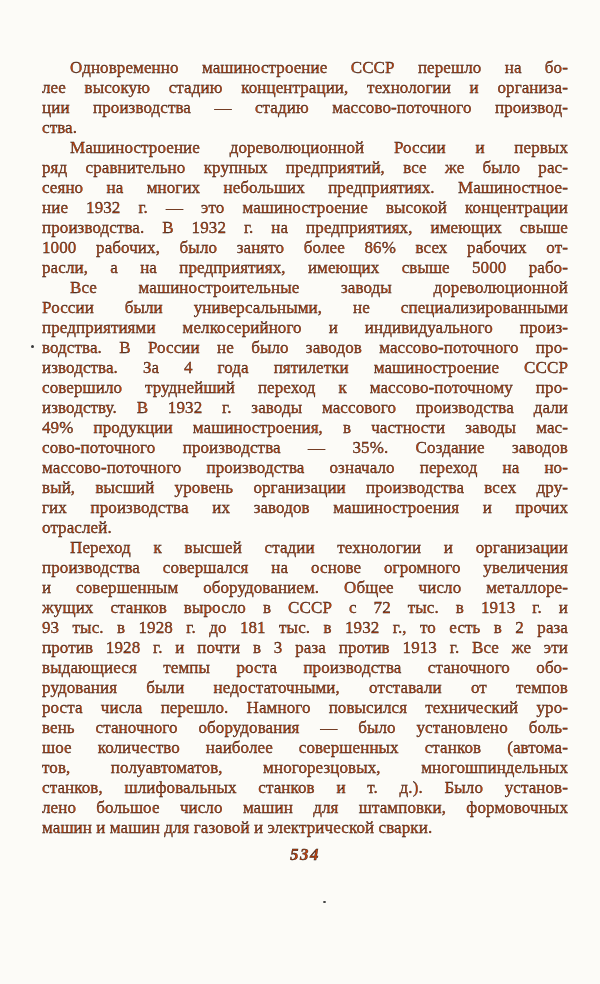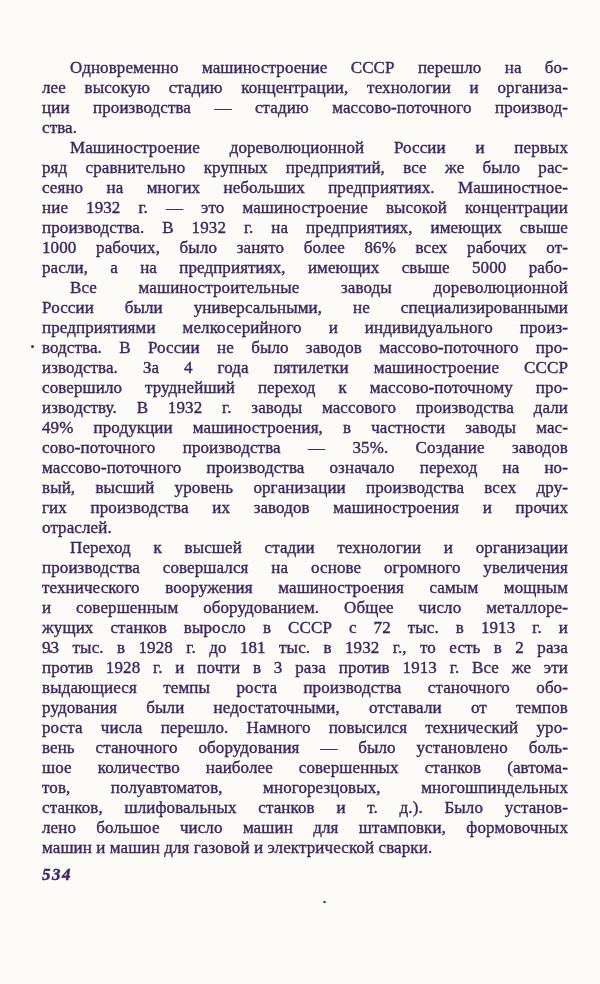--- a/index.html
+++ b/index.html
@@ -6,21 +6,21 @@
     margin: 0;
     padding: 0;
     background: #e9e7e2;
   }
   .page {
     position: relative;
     width: 600px;
     height: 984px;
     margin: 0 auto;
     background: #fcfbf7;
-    color: #4c1d95;
+    color: #c2410c;
     font-family: "Liberation Serif", "DejaVu Serif", serif;
     overflow: hidden;
   }
   .text-column {
     position: absolute;
     left: 42px;
     top: 58px;
     width: 526px;
   }
   .para {
@@ -39,21 +39,21 @@
   }
   .line.first {
     text-indent: 28px;
   }
   .line.para-end {
     text-align: center;
     text-align-last: left;
   }
   .page-number {
     margin-top: 7px;
-    text-align: left;
+    text-align: center;
     font-family: "Liberation Serif", "DejaVu Serif", serif;
     font-style: italic;
     font-weight: bold;
     font-size: 17px;
     line-height: 20px;
     letter-spacing: 1.5px;
     -webkit-text-stroke: 0.4px #1b1b1b;
   }
   .speck {
     position: absolute;
@@ -96,21 +96,20 @@
           <div class="line">49% продукции машиностроения, в частности заводы мас-</div>
           <div class="line">сово-поточного производства — 35%. Создание заводов</div>
           <div class="line">массово-поточного производства означало переход на но-</div>
           <div class="line">вый, высший уровень организации производства всех дру-</div>
           <div class="line">гих производства их заводов машиностроения и прочих</div>
           <div class="line para-end">отраслей.</div>
         </div>
         <div class="para">
           <div class="line first">Переход к высшей стадии технологии и организации</div>
           <div class="line">производства совершался на основе огромного увеличения</div>
-          <div class="line">технического вооружения машиностроения самым мощным</div>
           <div class="line">и совершенным оборудованием. Общее число металлоре-</div>
           <div class="line">жущих станков выросло в СССР с 72 тыс. в 1913 г. и</div>
           <div class="line">93 тыс. в 1928 г. до 181 тыс. в 1932 г., то есть в 2 раза</div>
           <div class="line">против 1928 г. и почти в 3 раза против 1913 г. Все же эти</div>
           <div class="line">выдающиеся темпы роста производства станочного обо-</div>
           <div class="line">рудования были недостаточными, отставали от темпов</div>
           <div class="line">роста числа перешло. Намного повысился технический уро-</div>
           <div class="line">вень станочного оборудования — было установлено боль-</div>
           <div class="line">шое количество наиболее совершенных станков (автома-</div>
           <div class="line">тов, полуавтоматов, многорезцовых, многошпиндельных</div>

